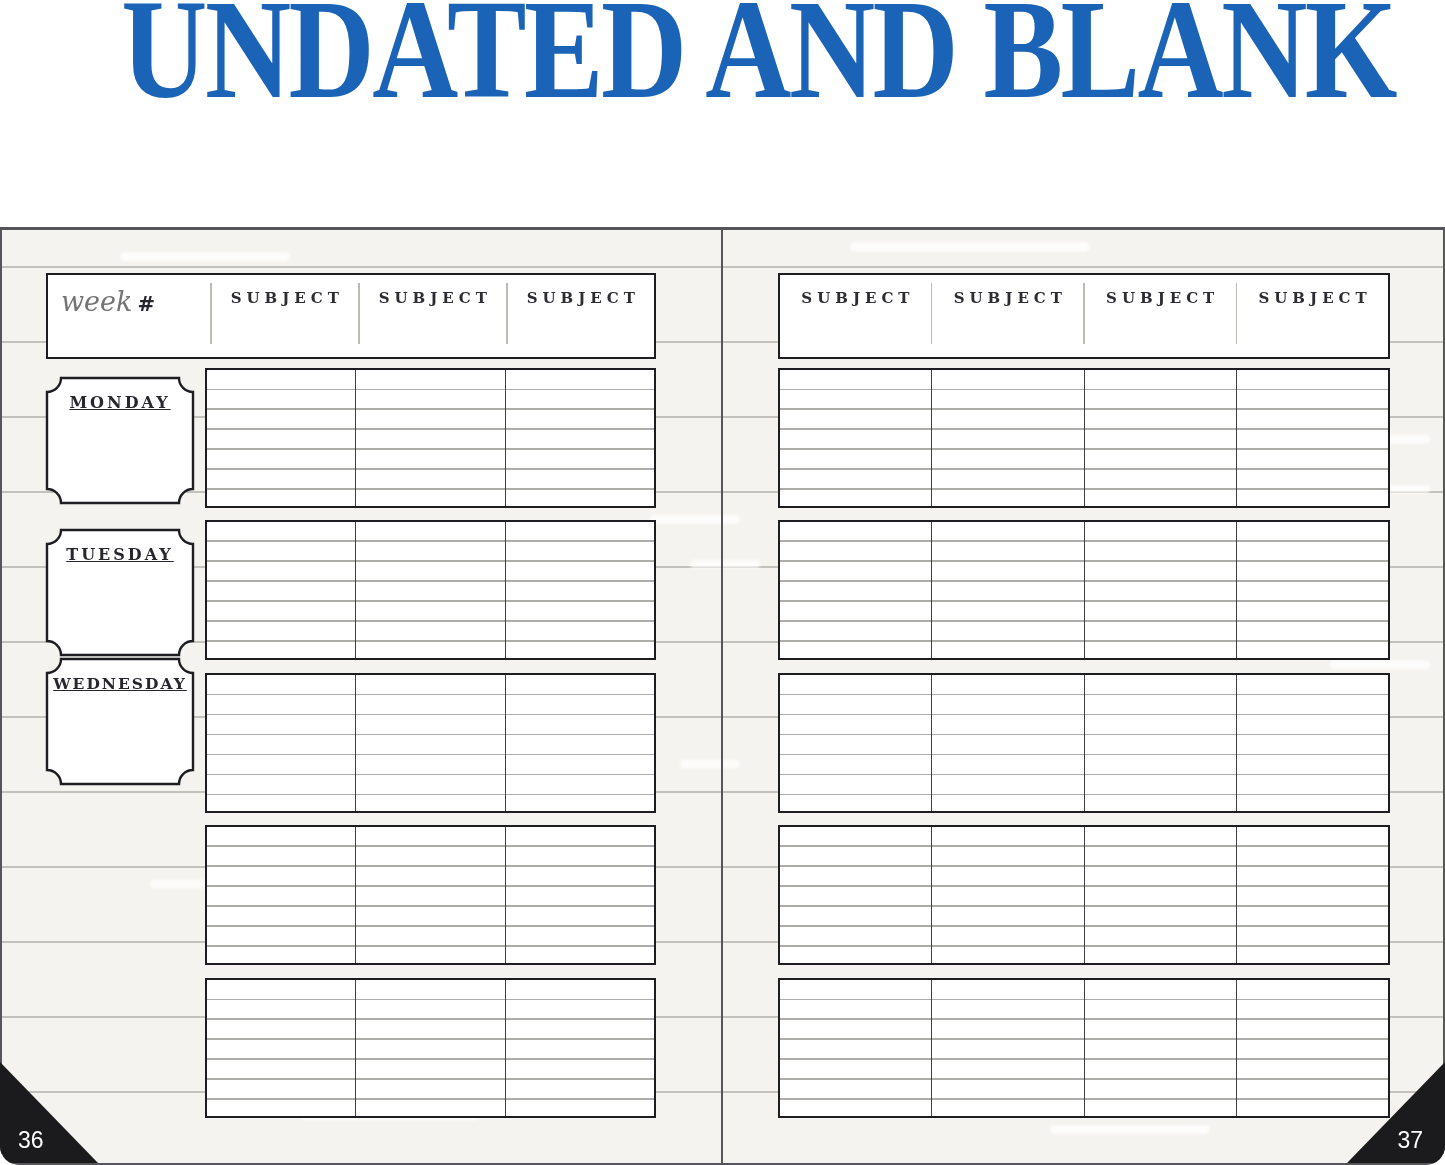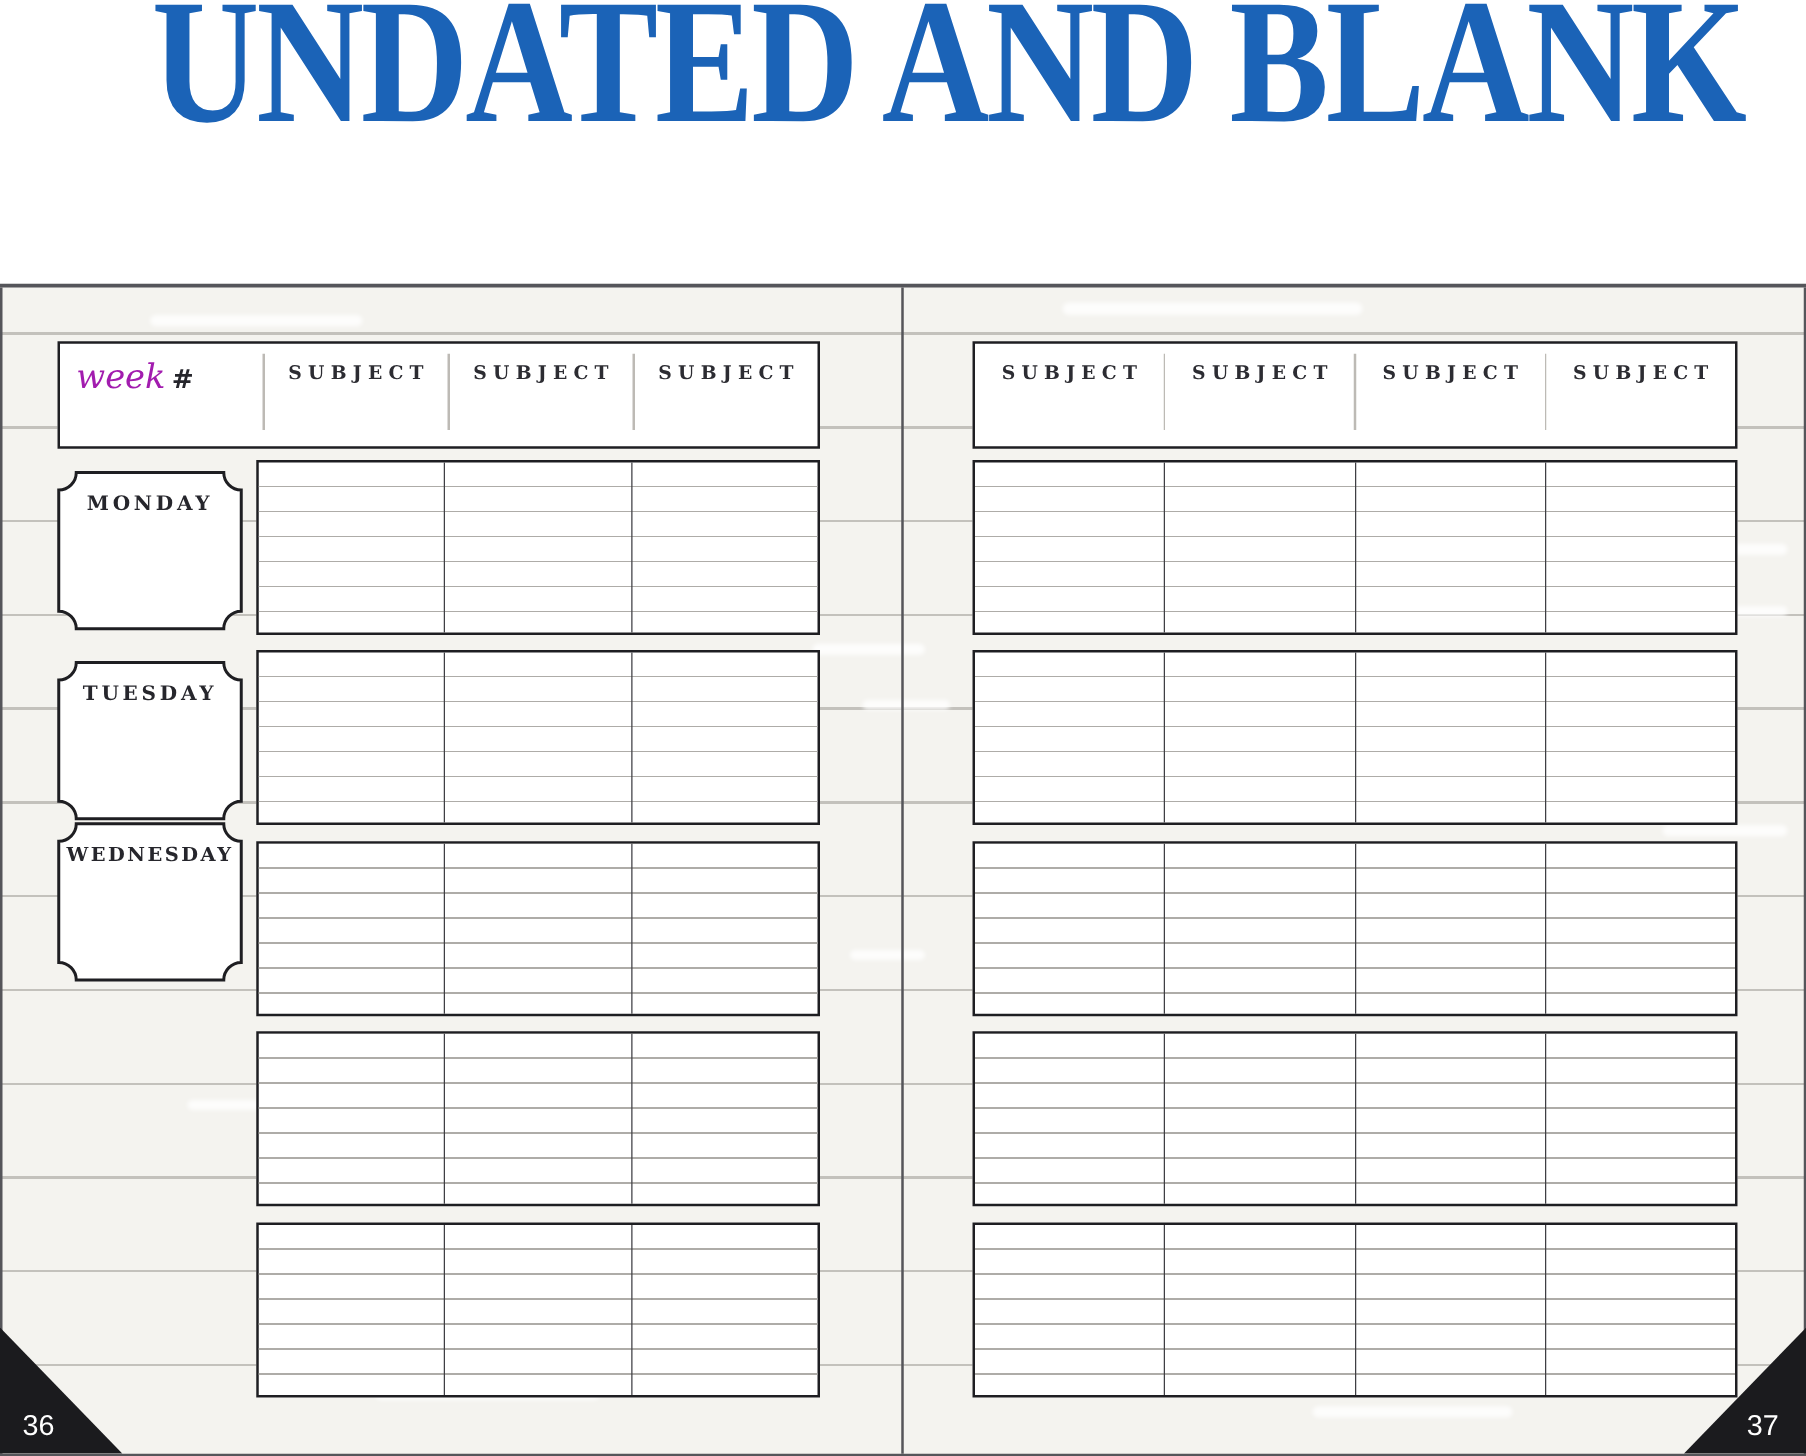--- a/index.html
+++ b/index.html
@@ -10,21 +10,21 @@
     --plank:#c3c1bc;
     --rowline:#aeaca8;
     --coldiv:#3f3f44;
     --hdrdiv:#bdbab5;
     --tri:#1b1b1e;
   }
   *{margin:0;padding:0;box-sizing:border-box}
   html,body{background:#fff}
   .canvas{
     position:relative;width:1445px;height:1165px;background:#ffffff;
-    overflow:hidden;font-family:"Liberation Serif",serif;
+    overflow:hidden;font-family:"Liberation Serif",serif;border-radius:19px;
   }
   
   .title{
     position:absolute;top:-22px;left:0;width:100%;
     text-align:center;white-space:nowrap;
     font-family:"Liberation Serif",serif;font-weight:700;
     font-size:142px;line-height:1;color:var(--blue);
   }
   .title .squeeze{display:inline-block;transform:scaleX(.84);transform-origin:50% 50%;letter-spacing:-3px}
   
@@ -44,35 +44,35 @@
   .page-left{left:0;width:721px;border-left:2px solid var(--frame)}
   .page-right{left:721px;width:724px;border-left:2.5px solid var(--frame);border-right:2px solid var(--frame)}
   
   .header-box{
     position:absolute;top:43px;height:86px;background:#fff;
     border:2.5px solid var(--ink);display:flex;align-items:stretch;
   }
   .hb-left{left:44px;width:610px}
   .hb-right{left:55px;width:612px}
   .week-cell{flex:0 0 162px;padding:11px 0 0 13px}
-  .week-script{font-family:"DejaVu Serif",serif;font-style:italic;font-size:27px;color:#a21caf;letter-spacing:0}
+  .week-script{font-family:"DejaVu Serif",serif;font-style:italic;font-size:27px;color:#737373;letter-spacing:0}
   .week-hash{font-family:"DejaVu Serif",serif;font-size:21px;font-weight:700;color:#26262c;margin-left:5px}
   .subj-col{flex:1 1 0;text-align:center;padding-top:14px}
   .subject-label{
     font-family:"DejaVu Serif",serif;font-weight:700;font-size:15px;
     letter-spacing:5px;color:#2c2c32;margin-right:-5px;
   }
   .vsep{flex:0 0 1.5px;background:var(--hdrdiv);margin:8px 0 13px}
   
   .day-badge{position:absolute;width:150px;height:129px}
   .day-badge svg{position:absolute;left:0;top:0}
   .day-label{
     position:absolute;left:0;top:17px;width:100%;text-align:center;
     font-family:"DejaVu Serif",serif;font-weight:600;font-size:16px;
-    letter-spacing:3px;color:#26262c;margin-right:-3px;
+    letter-spacing:3px;color:#26262c;margin-right:-3px;text-decoration:underline;
   }
   
   .grid{
     position:absolute;height:140px;background:#fff;border:2.5px solid var(--ink);
   }
   .g-left{left:203px;width:451px}
   .g-right{left:55px;width:612px}
   .grid .rows{
     position:absolute;inset:0;
     background:repeating-linear-gradient(to bottom,transparent 0 18.5px,var(--rowline) 18.5px 20px);

